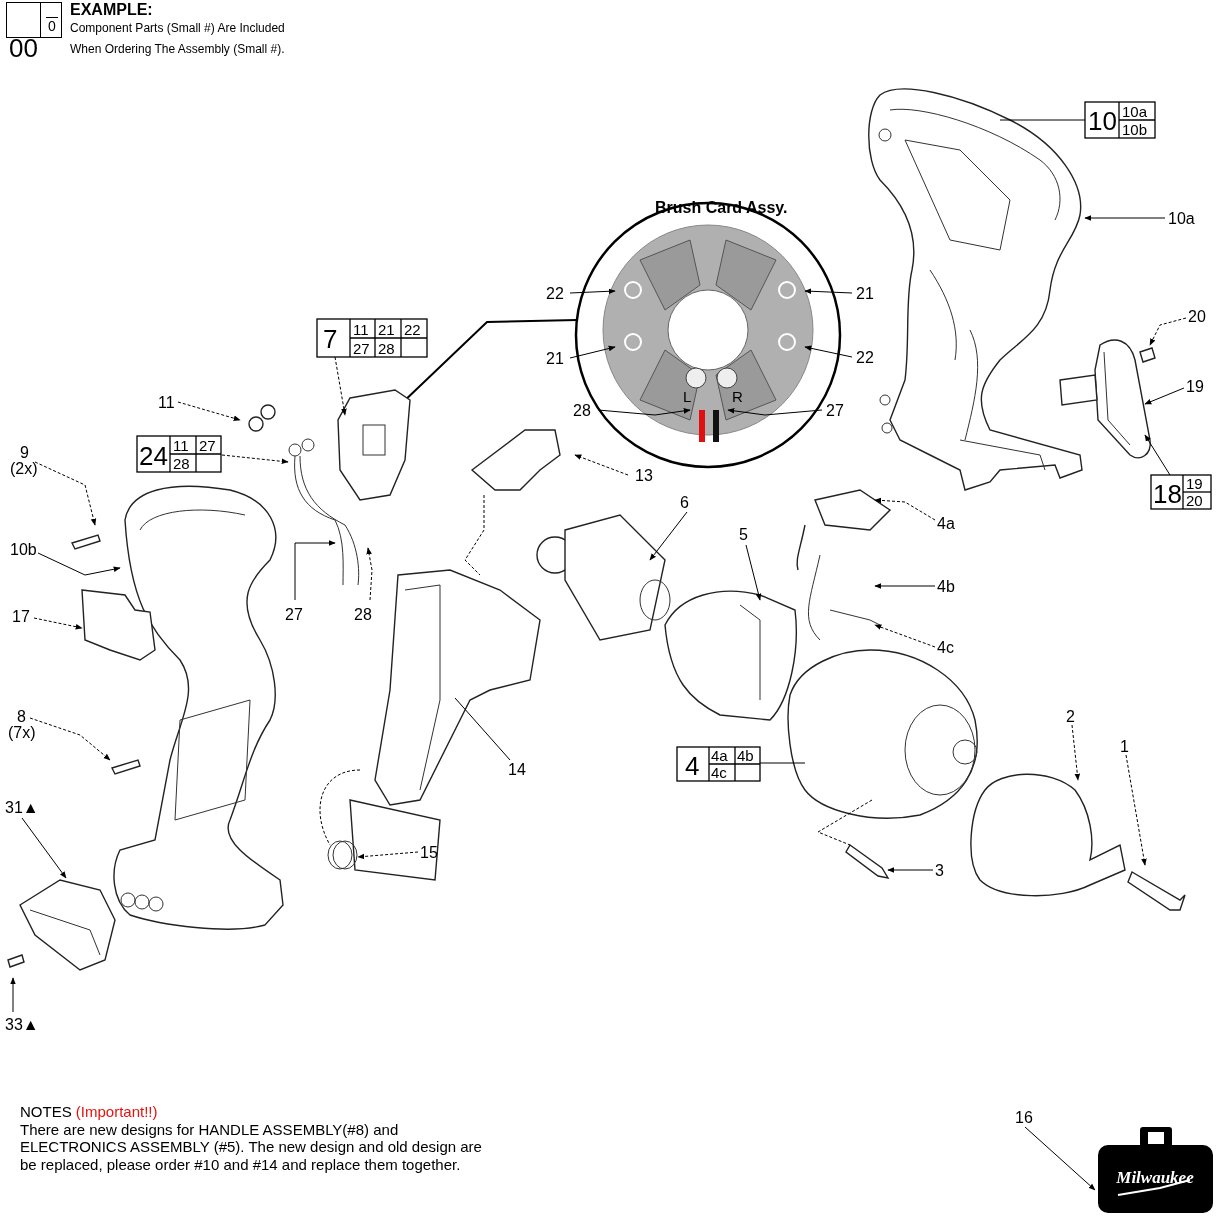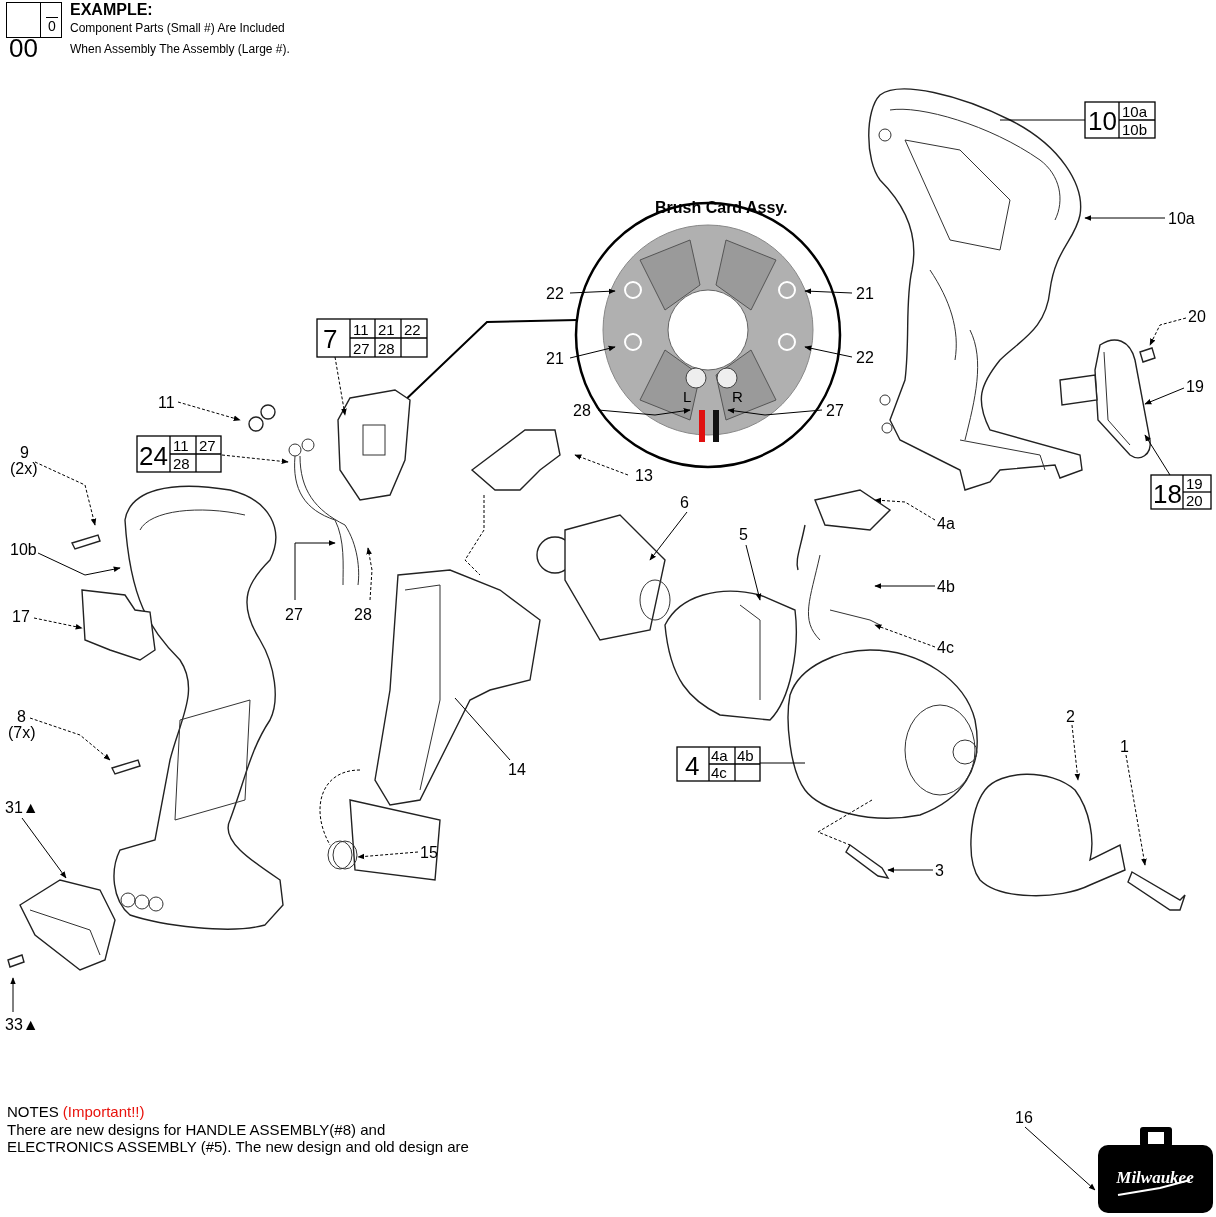--- a/index.html
+++ b/index.html
@@ -20,35 +20,35 @@
   
   #example { left: 6px; top: 2px; }
   .ex-box { position: absolute; left: 0; top: 0; width: 56px; height: 36px; border: 1.4px solid #000; box-sizing: border-box; }
   .ex-big { position: absolute; left: 2px; top: 2px; font-size: 26px; line-height: 30px; margin-top: 28px; }
   .ex-div { position: absolute; left: 33px; top: 0; width: 0; height: 34px; border-left: 1.4px solid #000; }
   .ex-small { position: absolute; left: 39px; top: 14px; font-size: 14px; line-height: 16px; border-top: 1.4px solid #000; padding: 0 2px; }
   .ex-title { position: absolute; left: 64px; top: -1px; font-size: 16px; font-weight: bold; white-space: nowrap; }
   .ex-line { position: absolute; left: 64px; font-size: 12px; white-space: nowrap; }
 
   
-  #notes { left: 7px; top: 1103px; width: 560px; font-size: 15px; line-height: 17.5px; }
+  #notes { left: 20px; top: 1103px; width: 560px; font-size: 15px; line-height: 17.5px; }
   #notes .imp { color: #e8120c; }
 </style>
 </head>
 <body>
 
 <div id="example" class="abs">
   <div class="ex-box">
     <span class="ex-big">00</span>
     <span class="ex-div"></span>
     <span class="ex-small">0</span>
   </div>
   <span class="ex-title">EXAMPLE:</span>
   <span class="ex-line" style="top:19px">Component Parts (Small #) Are Included</span>
-  <span class="ex-line" style="top:40px">When Assembly The Assembly (Large #).</span>
+  <span class="ex-line" style="top:40px">When Ordering The Assembly (Small #).</span>
 </div>
 
 <svg id="diagram" width="1216" height="1217" viewBox="0 0 1216 1217">
   <defs>
     <marker id="arr" viewBox="0 0 10 10" refX="9" refY="5" markerWidth="7" markerHeight="7" orient="auto">
       <path d="M0,1 L10,5 L0,9 z" fill="#000"></path>
     </marker>
   </defs>
 
   <g>
@@ -357,13 +357,14 @@
     <text class="kit-small" x="711" y="761">4a</text>
     <text class="kit-small" x="737" y="761">4b</text>
     <text class="kit-small" x="711" y="778">4c</text>
   </g>
 </svg>
 
 <div id="notes" class="abs">
   <div><span>NOTES </span><span class="imp">(Important!!)</span></div>
   <div>There are new designs for HANDLE ASSEMBLY(#8) and</div>
   <div>ELECTRONICS ASSEMBLY (#5). The new design and old design are</div>
+  <div>be replaced, please order #10 and #14 and replace them together.</div>
 </div>
 
 </body></html>

